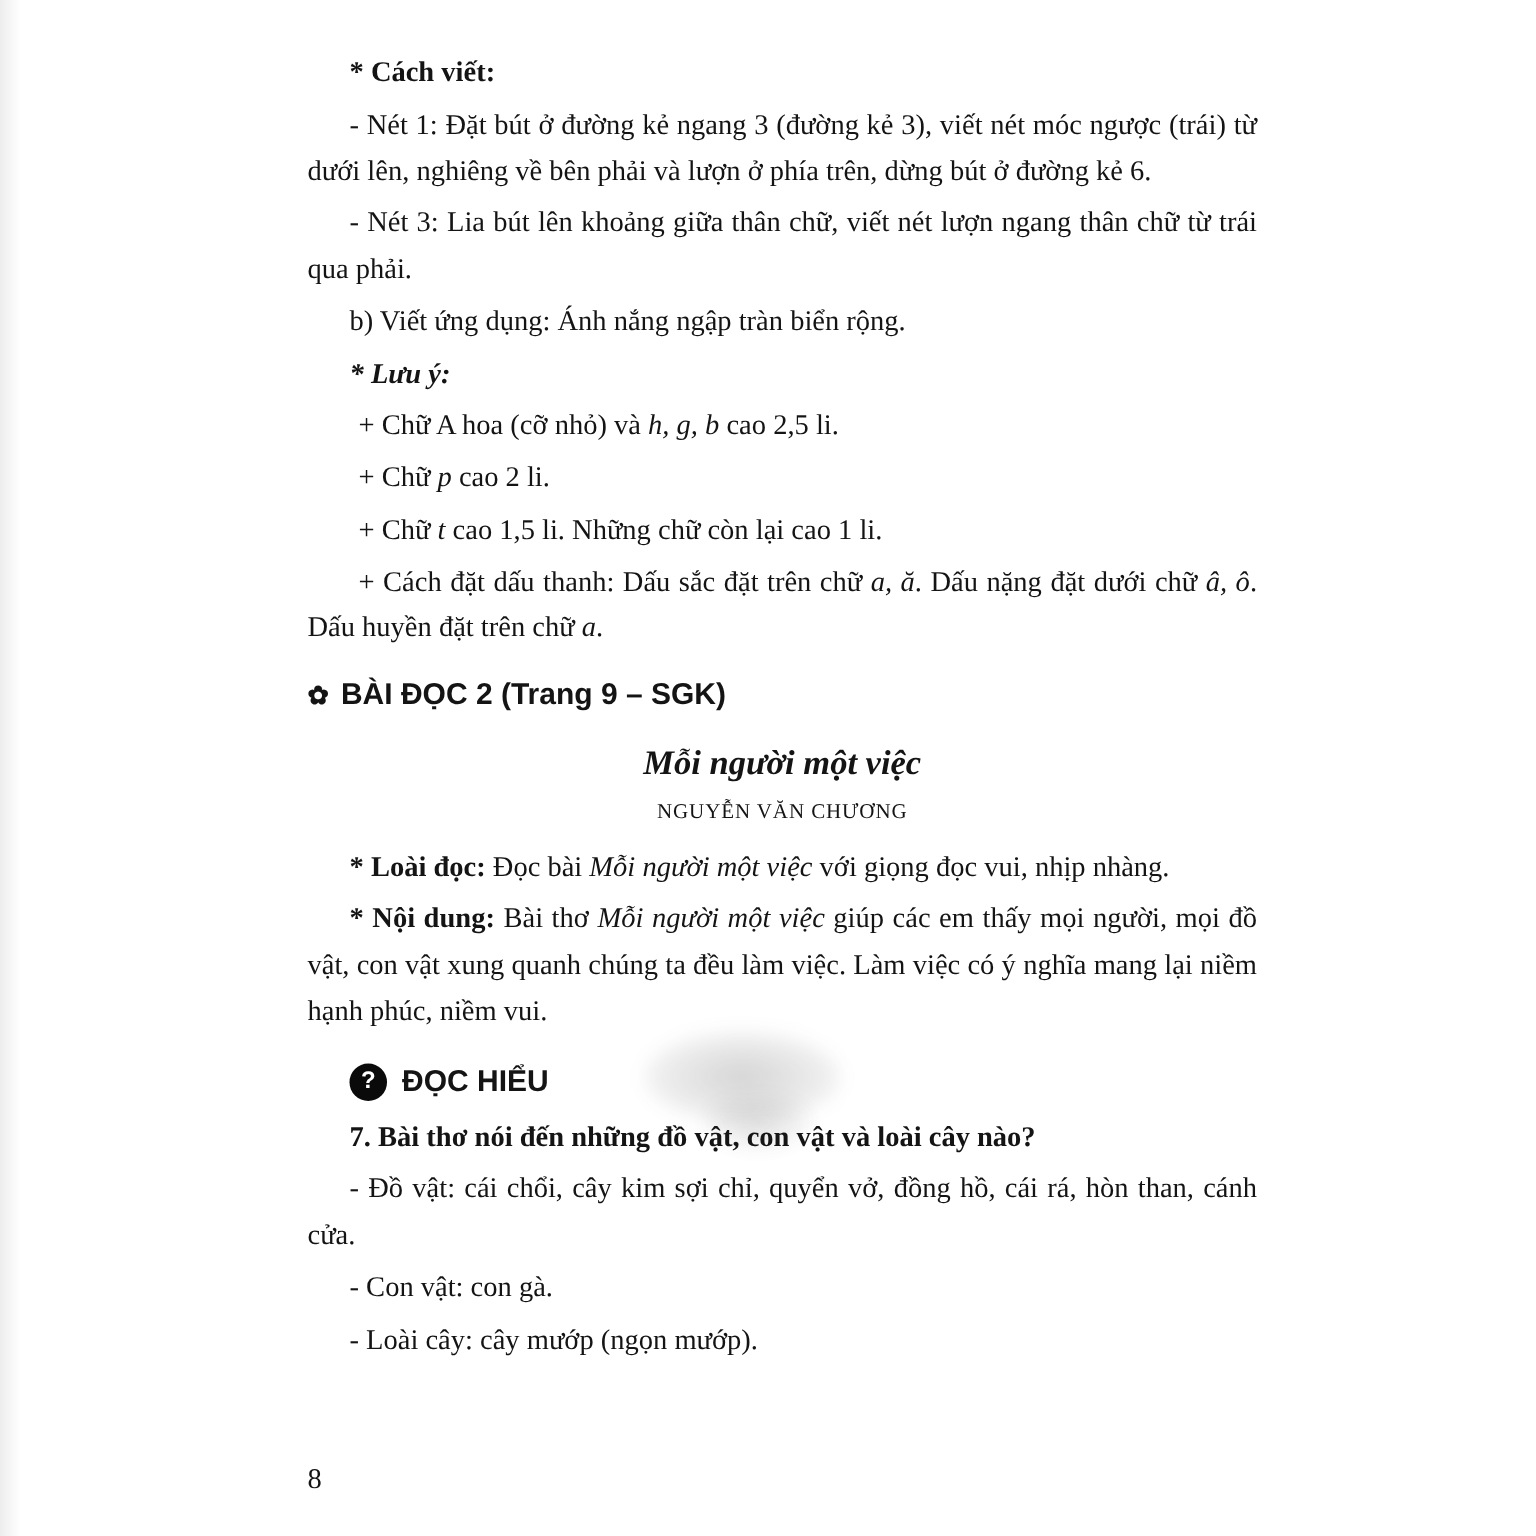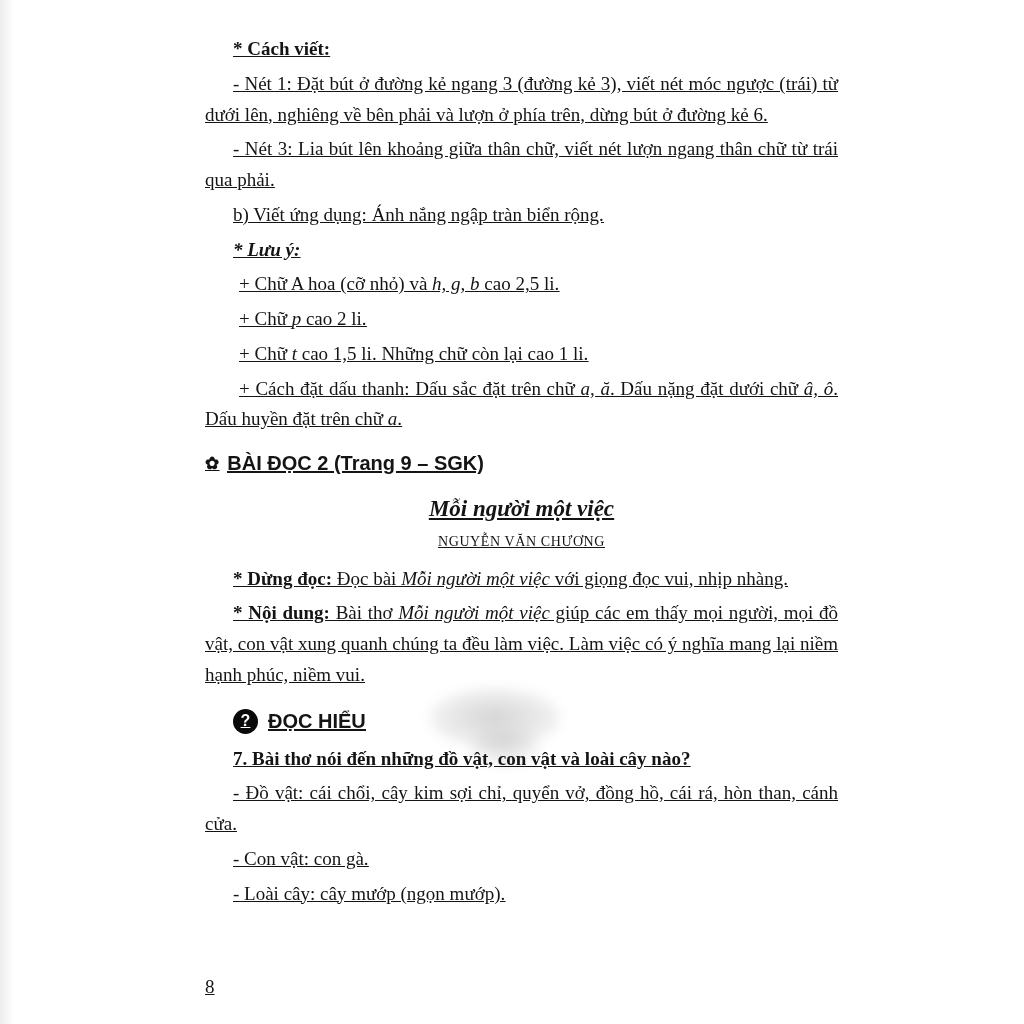--- a/index.html
+++ b/index.html
@@ -1,15 +1,15 @@
 <!DOCTYPE html>
 <html><head>
 <meta charset="utf-8">
 <style>
-  * { margin: 0; padding: 0; box-sizing: border-box; text-decoration: underline; }
+  * { margin: 0; padding: 0; box-sizing: border-box; }
   html, body { width: 1024px; height: 1024px; }
   body { background: #ffffff; }
   .page {
     position: relative;
     width: 1024px;
     height: 1024px;
     background: #ffffff;
     font-family: "Liberation Serif", serif;
     color: #141414;
     overflow: hidden;
@@ -134,21 +134,21 @@
 
     <p class="para section-heading">
         <span class="flower">✿</span>
         <span>BÀI ĐỌC 2 (Trang 9 – SGK)</span>
       </p>
 
     <p class="para reading-title">Mỗi người một việc</p>
 
     <p class="para reading-author">NGUYỄN VĂN CHƯƠNG</p>
 
-    <p class="para"><b>* Dừng đọc:</b><span> Đọc bài </span><i>Mỗi người một việc</i><span> với giọng đọc vui, nhịp nhàng.</span></p>
+    <p class="para"><b>* Loài đọc:</b><span> Đọc bài </span><i>Mỗi người một việc</i><span> với giọng đọc vui, nhịp nhàng.</span></p>
 
     <p class="para"><b>* Nội dung:</b><span> Bài thơ </span><i>Mỗi người một việc</i><span> giúp các em thấy mọi người, mọi đồ vật, con vật xung quanh chúng ta đều làm việc. Làm việc có ý nghĩa mang lại niềm hạnh phúc, niềm vui.</span></p>
 
     <div class="doc-hieu">
         <span class="qmark">?</span>
         <span>ĐỌC HIỂU</span>
       </div>
 
     <p class="para bold">7. Bài thơ nói đến những đồ vật, con vật và loài cây nào?</p>
 

